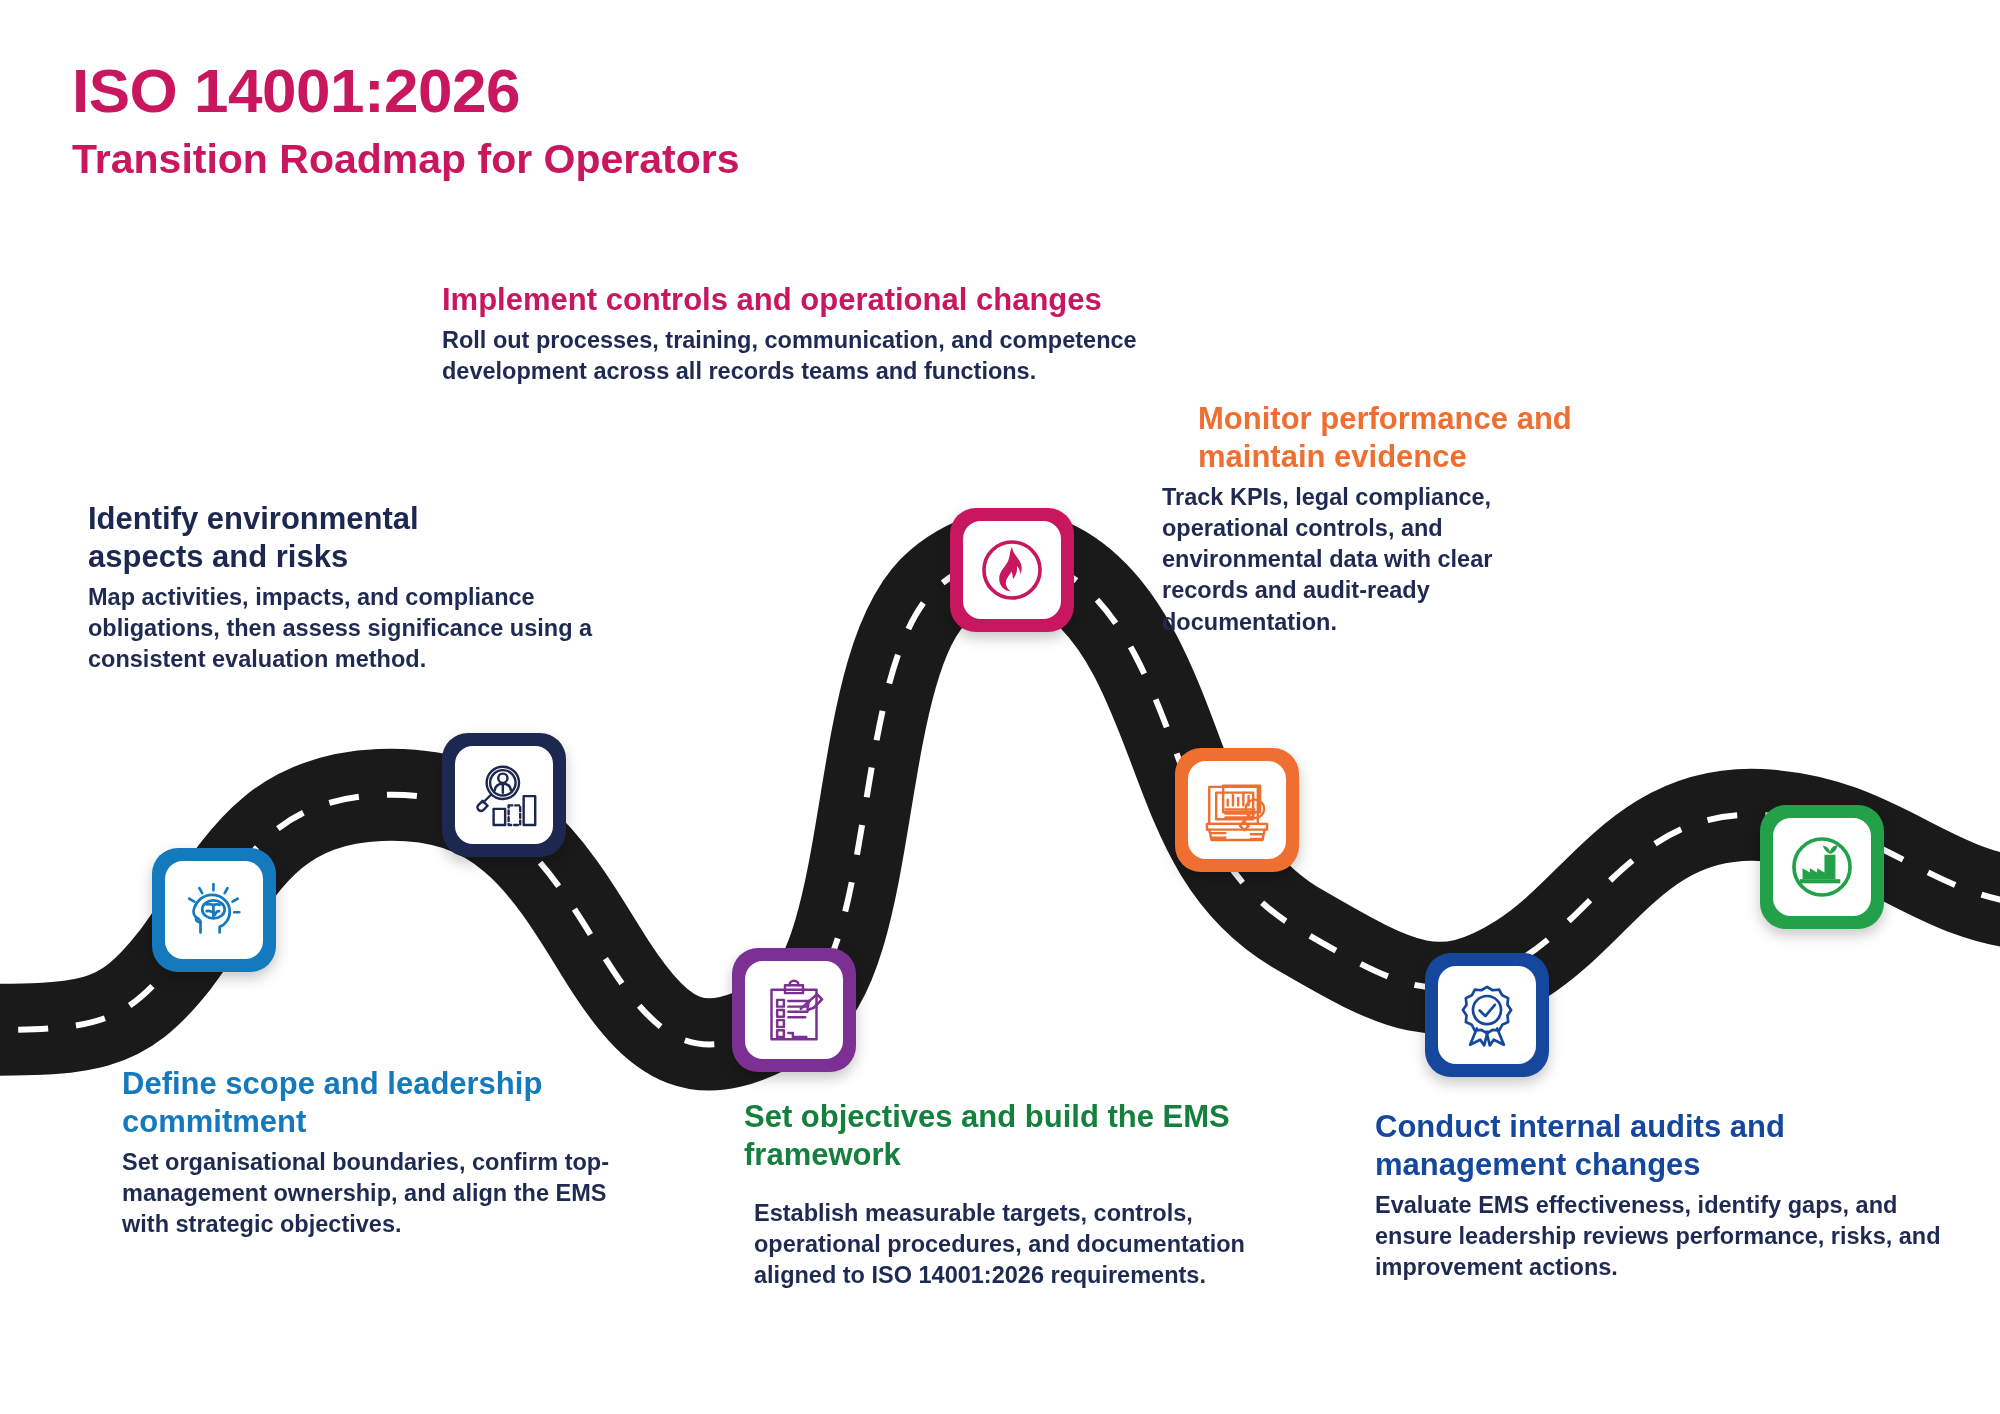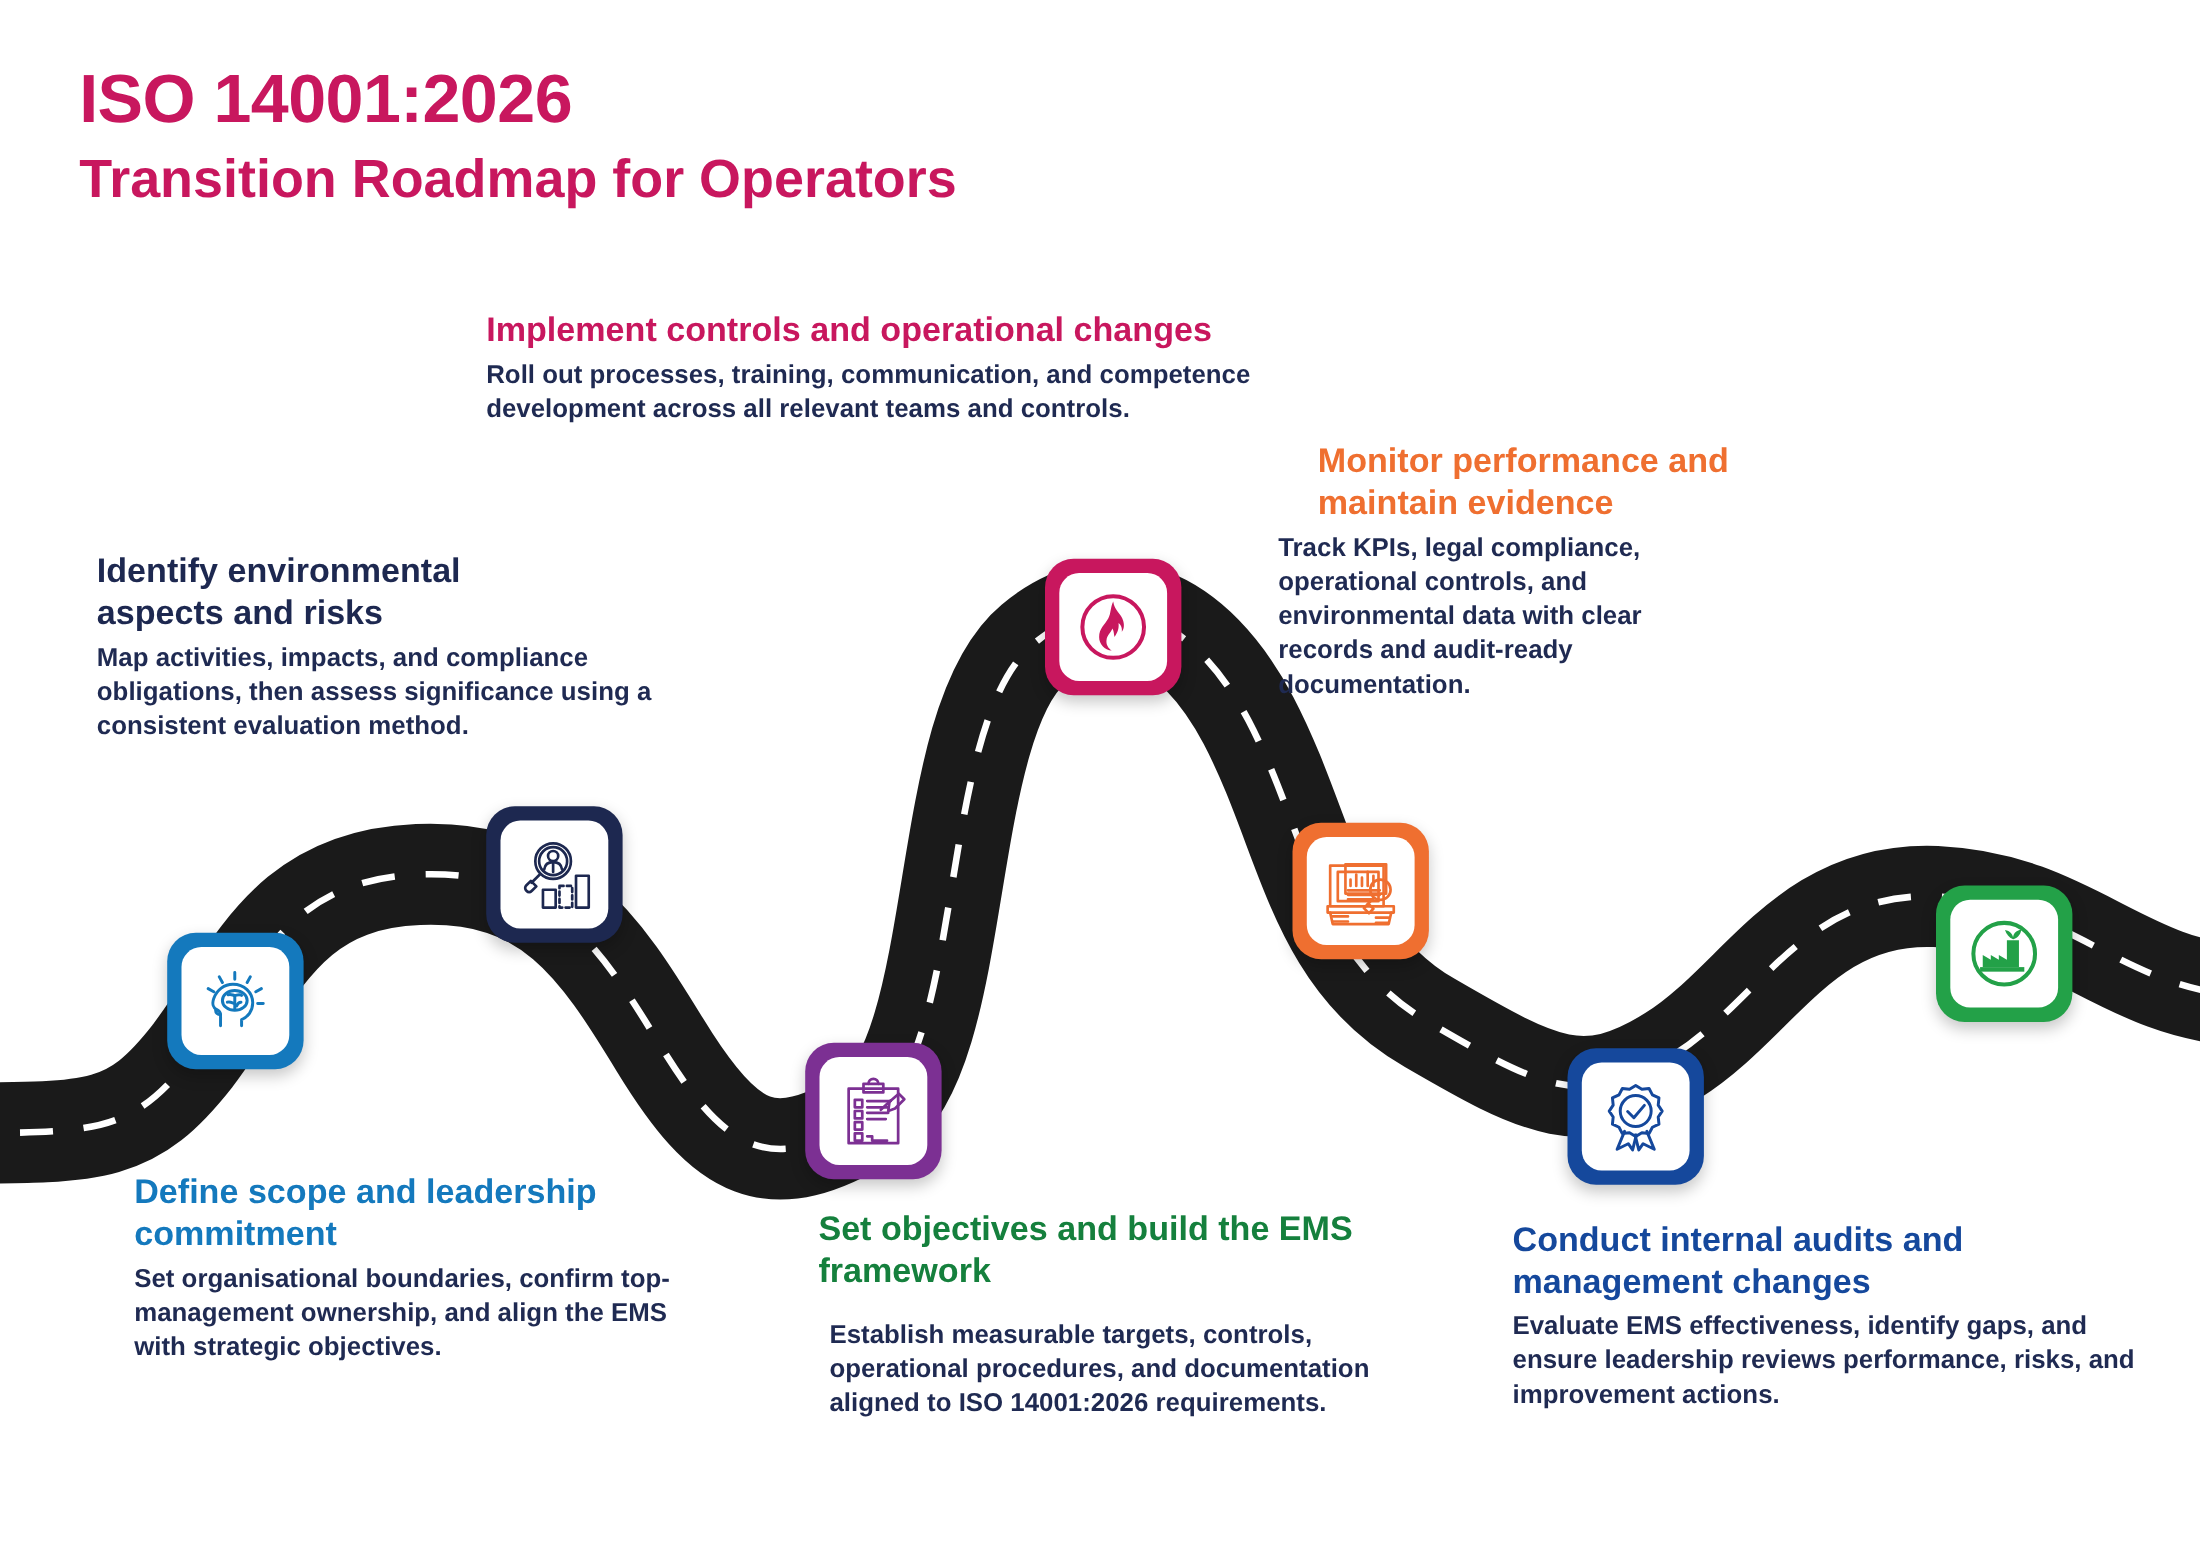--- a/index.html
+++ b/index.html
@@ -43,21 +43,21 @@
   }
   .title {
     font-size: 62px;
     font-weight: bold;
     letter-spacing: -0.5px;
     line-height: 1.05;
     margin: 0;
     white-space: nowrap;
   }
   .subtitle {
-    font-size: 49px;
+    font-size: 41px;
     font-weight: bold;
     line-height: 1.1;
     margin: 14px 0 0 0;
     white-space: nowrap;
   }
 
   
   .badge {
     position: absolute;
     z-index: 6;
@@ -125,21 +125,21 @@
     <use href="#roadcurve" fill="none" stroke="#ffffff" stroke-width="6" stroke-dasharray="30 28" stroke-linecap="butt"></use>
   </svg>
 
   <div class="header">
     <h1 class="title" style="color:#c8175e">ISO 14001:2026</h1>
     <h2 class="subtitle" style="color:#c8175e">Transition Roadmap for Operators</h2>
   </div>
 
   <div class="block" style="left:442px; top:281px; width:820px;">
     <h3 style="color:#c8175e;">Implement controls and operational changes</h3>
-    <p style="max-width:700px;">Roll out processes, training, communication, and competence development across all relevant teams and controls.</p>
+    <p style="max-width:700px;">Roll out processes, training, communication, and competence development across all records teams and functions.</p>
   </div>
 
   <div class="block" style="left:1162px; top:400px; width:410px;">
     <h3 style="color:#ef6f30;margin-left:36px;">Monitor performance and maintain evidence</h3>
     <p style="max-width:390px;">Track KPIs, legal compliance, operational controls, and environmental data with clear records and audit-ready documentation.</p>
   </div>
 
 
   <div class="block" style="left:88px; top:500px; width:560px;">
     <h3 style="color:#1d2850; max-width:430px;">Identify environmental aspects and risks</h3>

